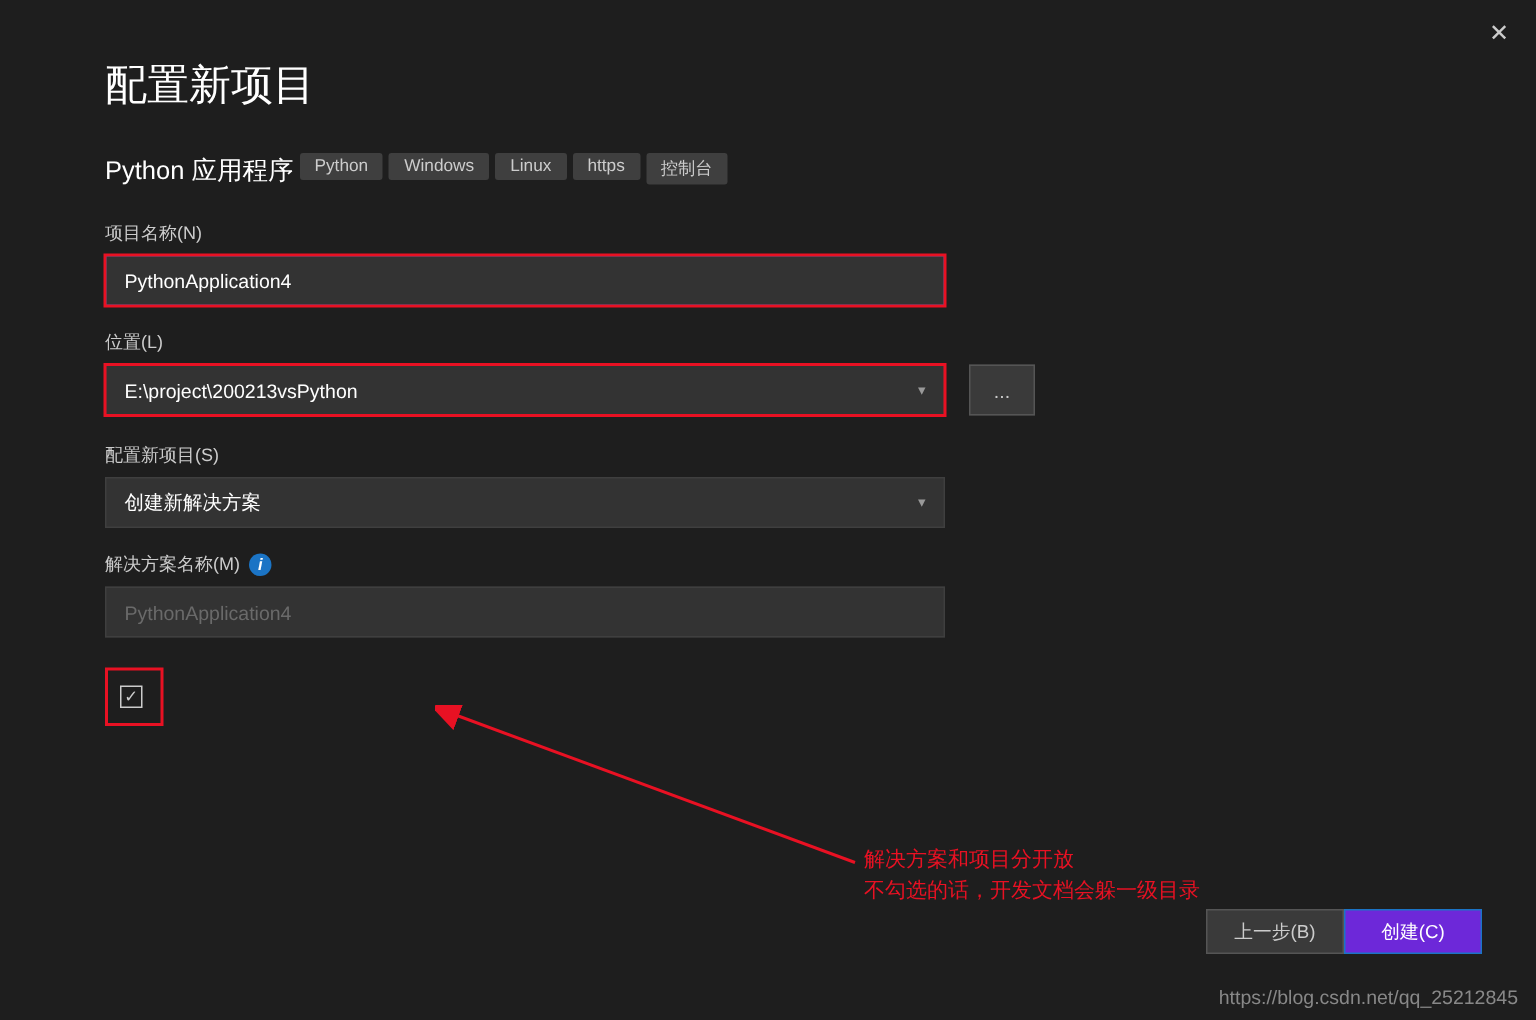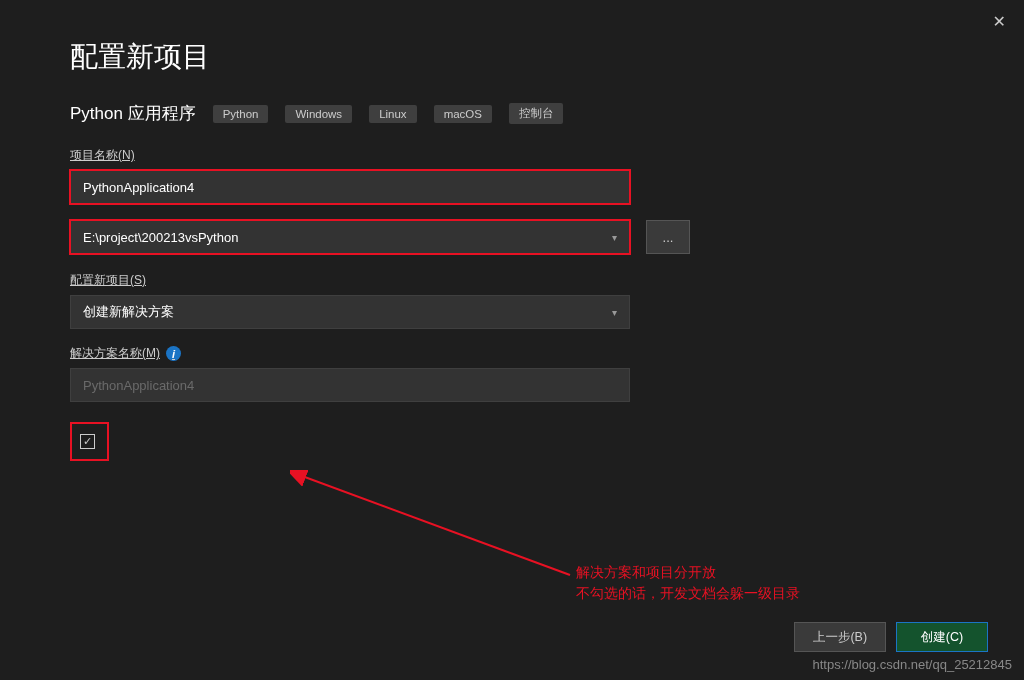--- a/index.html
+++ b/index.html
@@ -13,29 +13,29 @@
     }
     .close-icon {
       position: absolute; top: 12px; right: 18px;
       color: #cccccc; font-size: 16px; cursor: pointer;
     }
     .content { padding: 38px 70px; }
     .page-title {
       font-size: 28px; font-weight: 300; color: #ffffff;
       margin-bottom: 26px;
     }
-    .subtitle-row { display: flex; align-items: center; gap: 17px; margin-bottom: 22px; }
+    .subtitle-row { display: flex; align-items: flex-start; gap: 4px; margin-bottom: 22px; }
     .subtitle { font-size: 17px; color: #ffffff; }
     .tag {
       background: #3f3f3f; color: #cccccc;
       padding: 3px 10px; border-radius: 2px; font-size: 11.5px;
     }
     .field-label {
       font-size: 12px; color: #cccccc; margin-bottom: 6px;
-      display: flex; align-items: center; gap: 6px; text-decoration: underline;
+      display: flex; align-items: center; gap: 6px;
     }
     .input-base {
       width: 560px; height: 34px; padding: 0 12px;
       background: #333333; border: 1px solid #3f3f3f;
       color: #ffffff; font-size: 13px;
       display: flex; align-items: center;
     }
     .input-text { outline: none; }
     .input-focused { border: 1px solid #007acc; background: #333333; }
     .highlight-red { outline: 2px solid #e81123; outline-offset: -1px; }
@@ -65,60 +65,61 @@
       width: 15px; height: 15px; border: 1px solid #ccc;
       display: flex; align-items: center; justify-content: center;
       color: #ccc; font-size: 11px;
     }
     .checkbox-label { font-size: 13px; color: #cccccc; }
     .annotation {
       position: absolute; left: 576px; top: 562px;
       color: #e81123; font-size: 14px; line-height: 1.5;
     }
     .footer-buttons {
-      position: absolute; right: 36px; bottom: 28px;
-      display: flex; gap: 10px;
+      position: absolute; right: 36px; bottom: 44px;
+      display: flex; 
     }
     .btn {
       width: 92px; height: 30px; font-size: 12.5px;
       display: flex; align-items: center; justify-content: center;
       cursor: pointer;
     }
     .btn-secondary { background: #3a3a3a; border: 1px solid #555; color: #ccc; }
-    .btn-primary { background: #14532d; border: 1px solid #1b74c5; color: #fff; }
+    .btn-primary { background: #6d28d9; border: 1px solid #1b74c5; color: #fff; }
     .watermark {
       position: absolute; right: 12px; bottom: 8px;
       color: #888; font-size: 13px;
     }
     .field-block { margin-bottom: 16px; }
     .arrow-svg { position: absolute; left: 290px; top: 470px; pointer-events: none; }
   </style>
 </head>
 <body>
 
 <div class="close-icon">✕</div>
 
 <div class="content">
   <h1 class="page-title">配置新项目</h1>
 
   <div class="subtitle-row">
     <span class="subtitle">Python 应用程序</span>
     <span class="tag">Python</span>
     <span class="tag">Windows</span>
     <span class="tag">Linux</span>
-    <span class="tag">macOS</span>
+    <span class="tag">https</span>
     <span class="tag">控制台</span>
   </div>
 
   <div class="field-block">
     <div class="field-label">项目名称(N)</div>
     <input class="input-base input-text input-focused highlight-red" value="PythonApplication4" style="">
   </div>
 
   <div class="field-block">
+    <div class="field-label">位置(L)</div>
     <div class="field-row">
       <div class="input-base dropdown highlight-red">
         <span>E:\project\200213vsPython</span>
         <span class="dropdown-arrow">▾</span>
       </div>
       <div class="browse-btn">...</div>
     </div>
   </div>
 
   <div class="field-block">

